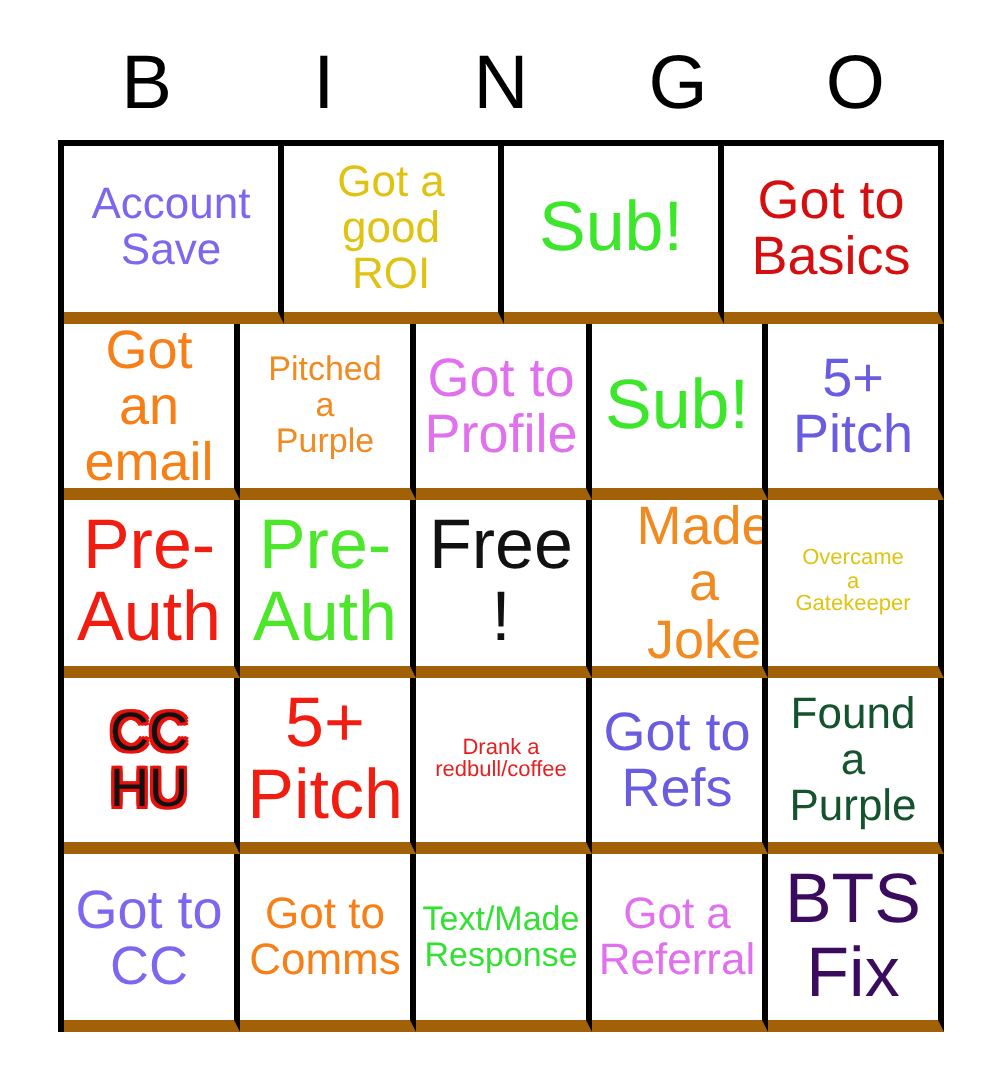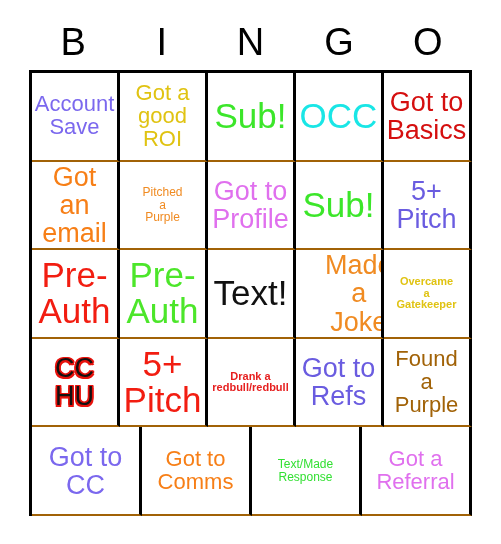--- a/index.html
+++ b/index.html
@@ -47,42 +47,43 @@
   }
   .grid-row {
     display: flex;
     flex: 1 1 0;
     min-height: 0;
   }
   .cell {
     flex: 1 1 0;
     min-width: 0;
     border-right: 3px solid #000000;
-    border-bottom: 2px solid #a16207;
+    border-bottom: 6px solid #a16207;
     box-sizing: border-box;
     display: flex;
     align-items: center;
+    justify-content: center;
     text-align: center;
     padding: 11px 2px;
     background: #ffffff;
     overflow: hidden;
   }
   .cell-text {
     display: block;
     width: 100%;
     line-height: 1.04;
     word-wrap: break-word;
     white-space: pre-line;
   }
   
   .fs-xl { font-size: 35px; }
   .fs-lg { font-size: 27px; }
   .fs-md { font-size: 22px; }
-  .fs-sm { font-size: 12px; }
-  .fs-xs { font-size: 11px; font-weight: bold; }
+  .fs-sm { font-size: 17px; }
+  .fs-xs { font-size: 11px; }
   .shadow-red {
     text-shadow:
       -1.5px 0 #e8120c, 1.5px 0 #e8120c,
       0 -1.5px #e8120c, 0 1.5px #e8120c,
       -1.5px -1.5px #e8120c, 1.5px 1.5px #e8120c,
       1.5px -1.5px #e8120c, -1.5px 1.5px #e8120c;
   }
 </style>
 </head>
 <body>
@@ -106,23 +107,20 @@
         </div>
         <div class="cell">
           <span class="cell-text fs-md" style="color: rgb(224, 195, 18);">Got a
 good
 ROI</span>
         </div>
         <div class="cell">
           <span class="cell-text fs-xl" style="color: rgb(60, 230, 42);">Sub!</span>
         </div>
         <div class="cell">
-          <span class="cell-text fs-xl" style="color: rgb(25, 230, 230);">OCC</span>
-        </div>
-        <div class="cell">
           <span class="cell-text fs-lg" style="color: rgb(213, 15, 15);">Got to
 Basics</span>
         </div>
       </div>
       <div class="grid-row">
         <div class="cell">
           <span class="cell-text fs-lg" style="color: rgb(247, 127, 23);">Got an
 email</span>
         </div>
         <div class="cell">
@@ -145,21 +143,21 @@
       <div class="grid-row">
         <div class="cell">
           <span class="cell-text fs-xl" style="color: rgb(242, 29, 17);">Pre-
 Auth</span>
         </div>
         <div class="cell">
           <span class="cell-text fs-xl" style="color: rgb(76, 230, 42);">Pre-
 Auth</span>
         </div>
         <div class="cell">
-          <span class="cell-text fs-xl" style="color: rgb(17, 17, 17);">Text!</span>
+          <span class="cell-text fs-xl" style="color: rgb(17, 17, 17);">Free!</span>
         </div>
         <div class="cell">
           <span class="cell-text fs-lg" style="color: rgb(240, 139, 34); margin-left: 27px;">Made
 a Joke</span>
         </div>
         <div class="cell">
           <span class="cell-text fs-xs" style="color: rgb(224, 195, 18);">Overcame
 a
 Gatekeeper</span>
         </div>
@@ -168,28 +166,28 @@
         <div class="cell">
           <span class="cell-text fs-lg shadow-red" style="color: rgb(17, 17, 17);">CC
 HU</span>
         </div>
         <div class="cell">
           <span class="cell-text fs-xl" style="color: rgb(242, 29, 17);">5+
 Pitch</span>
         </div>
         <div class="cell">
           <span class="cell-text fs-xs" style="color: rgb(230, 32, 32);">Drank a
-redbull/redbull</span>
+redbull/coffee</span>
         </div>
         <div class="cell">
           <span class="cell-text fs-lg" style="color: rgb(106, 92, 224);">Got to
 Refs</span>
         </div>
         <div class="cell">
-          <span class="cell-text fs-md" style="color: #a16207;">Found
+          <span class="cell-text fs-md" style="color: #14532d;">Found
 a
 Purple</span>
         </div>
       </div>
       <div class="grid-row">
         <div class="cell">
           <span class="cell-text fs-lg" style="color: rgb(123, 104, 238);">Got to
 CC</span>
         </div>
         <div class="cell">
@@ -197,16 +195,20 @@
 Comms</span>
         </div>
         <div class="cell">
           <span class="cell-text fs-sm" style="color: rgb(51, 224, 51);">Text/Made
 Response</span>
         </div>
         <div class="cell">
           <span class="cell-text fs-md" style="color: rgb(224, 112, 238);">Got a
 Referral</span>
         </div>
+        <div class="cell">
+          <span class="cell-text fs-xl" style="color: rgb(59, 11, 94);">BTS
+Fix</span>
+        </div>
       </div>
     </div>
 
 </div>
 
 </body></html>

